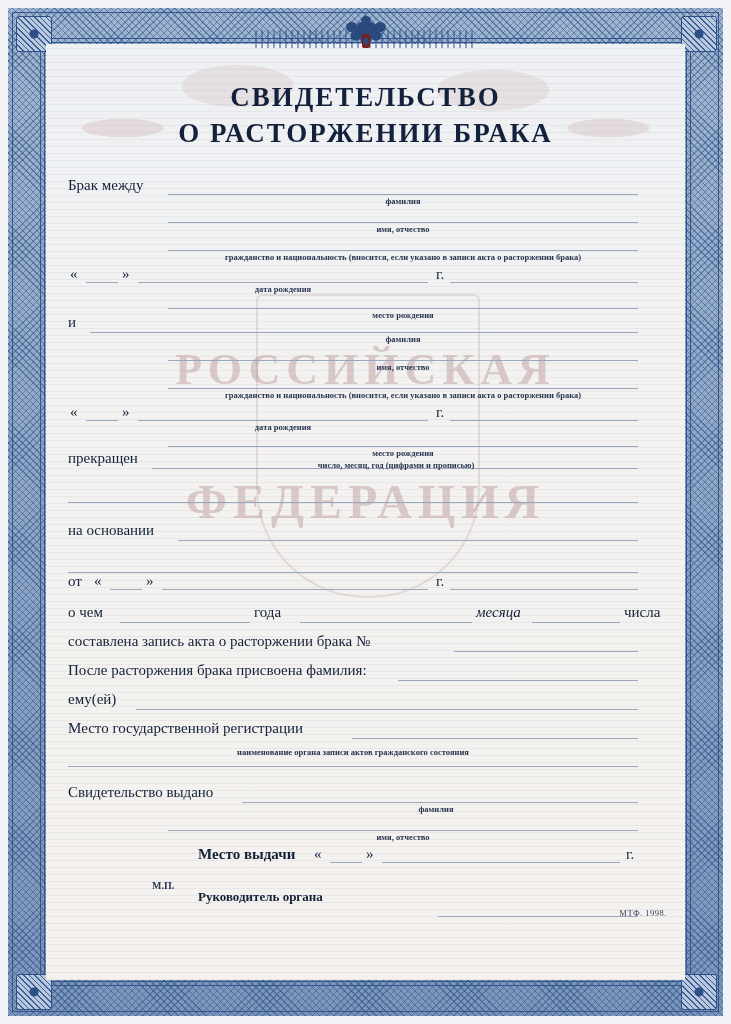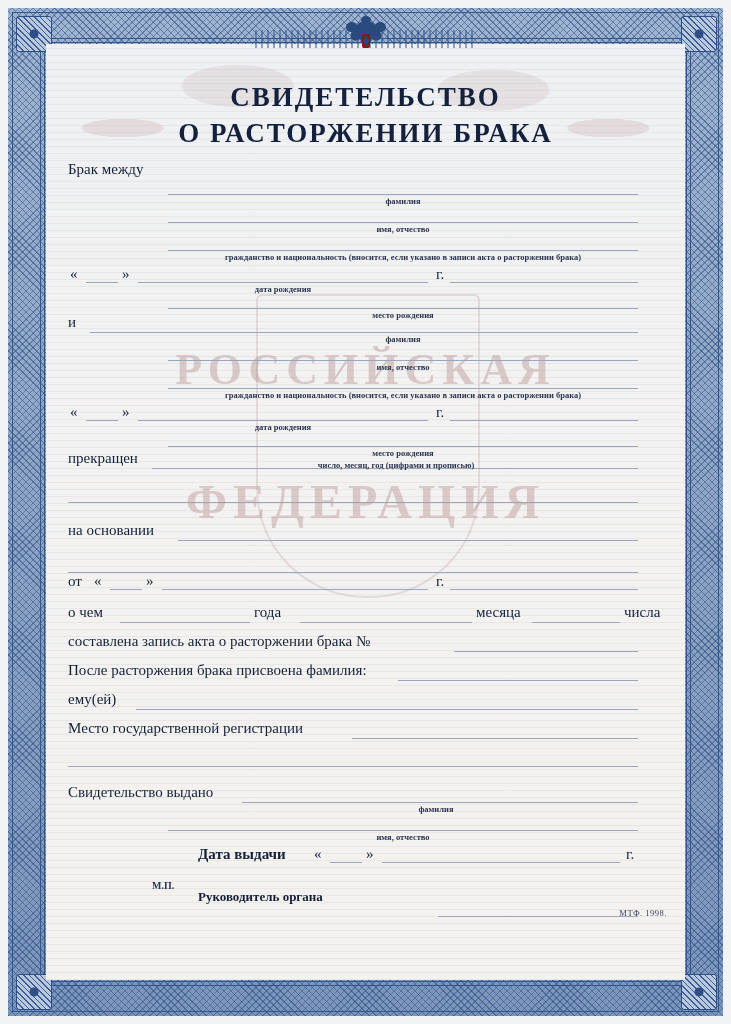--- a/index.html
+++ b/index.html
@@ -246,21 +246,21 @@
         </g>
       </svg>
     </span>
   </div>
 
   <div class="title title-2">О РАСТОРЖЕНИИ БРАКА</div>
   <div class="title title-1">СВИДЕТЕЛЬСТВО</div>
 
   <div class="body-area">
 
-    <div class="row lbl" style="left:22px; top:117px;">Брак между</div>
+    <div class="row lbl" style="left:22px; top:133px;">Брак между</div>
     <div class="line" style="left:122px; top:150px; width:470px;"></div>
     <div class="caption" style="left:122px; top:152px; width:470px;">фамилия</div>
 
     <div class="line" style="left:122px; top:178px; width:470px;"></div>
     <div class="caption" style="left:122px; top:180px; width:470px;">имя, отчество</div>
 
     <div class="line" style="left:122px; top:206px; width:470px;"></div>
     <div class="caption" style="left:122px; top:208px; width:470px;">гражданство и национальность (вносится, если указано в записи акта о расторжении брака)</div>
 
     <div class="row quote" style="left:24px; top:222px;">«</div>
@@ -310,45 +310,46 @@
     <div class="line" style="left:64px; top:545px; width:32px;"></div>
     <div class="row quote" style="left:100px; top:529px;">»</div>
     <div class="line" style="left:116px; top:545px; width:266px;"></div>
     <div class="row lbl" style="left:390px; top:529px;">г.</div>
     <div class="line" style="left:404px; top:545px; width:188px;"></div>
 
     <div class="row lbl" style="left:22px; top:560px;">о чем</div>
     <div class="line" style="left:74px; top:578px; width:130px;"></div>
     <div class="row lbl" style="left:208px; top:560px;">года</div>
     <div class="line" style="left:254px; top:578px; width:172px;"></div>
-    <div class="row lbl" style="left:430px; top:560px;">месяца</div>
+    <div class="row lbl" style="left:430px; top:560px;font-style:italic;">месяца</div>
     <div class="line" style="left:486px; top:578px; width:88px;"></div>
     <div class="row lbl" style="left:578px; top:560px;">числа</div>
 
     <div class="row lbl" style="left:22px; top:589px;">составлена запись акта о расторжении брака №</div>
     <div class="line" style="left:408px; top:607px; width:184px;"></div>
 
     <div class="row lbl" style="left:22px; top:618px;">После расторжения брака присвоена фамилия:</div>
     <div class="line" style="left:352px; top:636px; width:240px;"></div>
 
     <div class="row lbl" style="left:22px; top:647px;">ему(ей)</div>
     <div class="line" style="left:90px; top:665px; width:502px;"></div>
 
     <div class="row lbl" style="left:22px; top:676px;">Место государственной регистрации</div>
     <div class="line" style="left:306px; top:694px; width:286px;"></div>
     <div class="line" style="left:22px; top:722px; width:570px;"></div>
+    <div class="caption" style="left:22px; top:703px; width:570px;">наименование органа записи актов гражданского состояния</div>
 
     <div class="row lbl" style="left:22px; top:740px;">Свидетельство выдано</div>
     <div class="line" style="left:196px; top:758px; width:396px;"></div>
     <div class="caption" style="left:240px; top:760px; width:300px;">фамилия</div>
 
     <div class="line" style="left:122px; top:786px; width:470px;"></div>
     <div class="caption" style="left:122px; top:788px; width:470px;">имя, отчество</div>
 
-    <div class="row lbl" style="left:152px; top:802px; font-weight:bold;">Дата выдачи</div>
+    <div class="row lbl" style="left:152px; top:802px; font-weight:bold;">Место выдачи</div>
     <div class="row quote" style="left:268px; top:802px;">«</div>
     <div class="line" style="left:284px; top:818px; width:32px;"></div>
     <div class="row quote" style="left:320px; top:802px;">»</div>
     <div class="line" style="left:336px; top:818px; width:238px;"></div>
     <div class="row lbl" style="left:580px; top:802px;">г.</div>
 
     <div class="row lbl-sm" style="left:106px; top:836px; font-size:10px;">М.П.</div>
     <div class="row lbl" style="left:152px; top:845px; font-weight:bold; font-size:13px;">Руководитель органа</div>
     <div class="line" style="left:392px; top:872px; width:200px;"></div>
 

